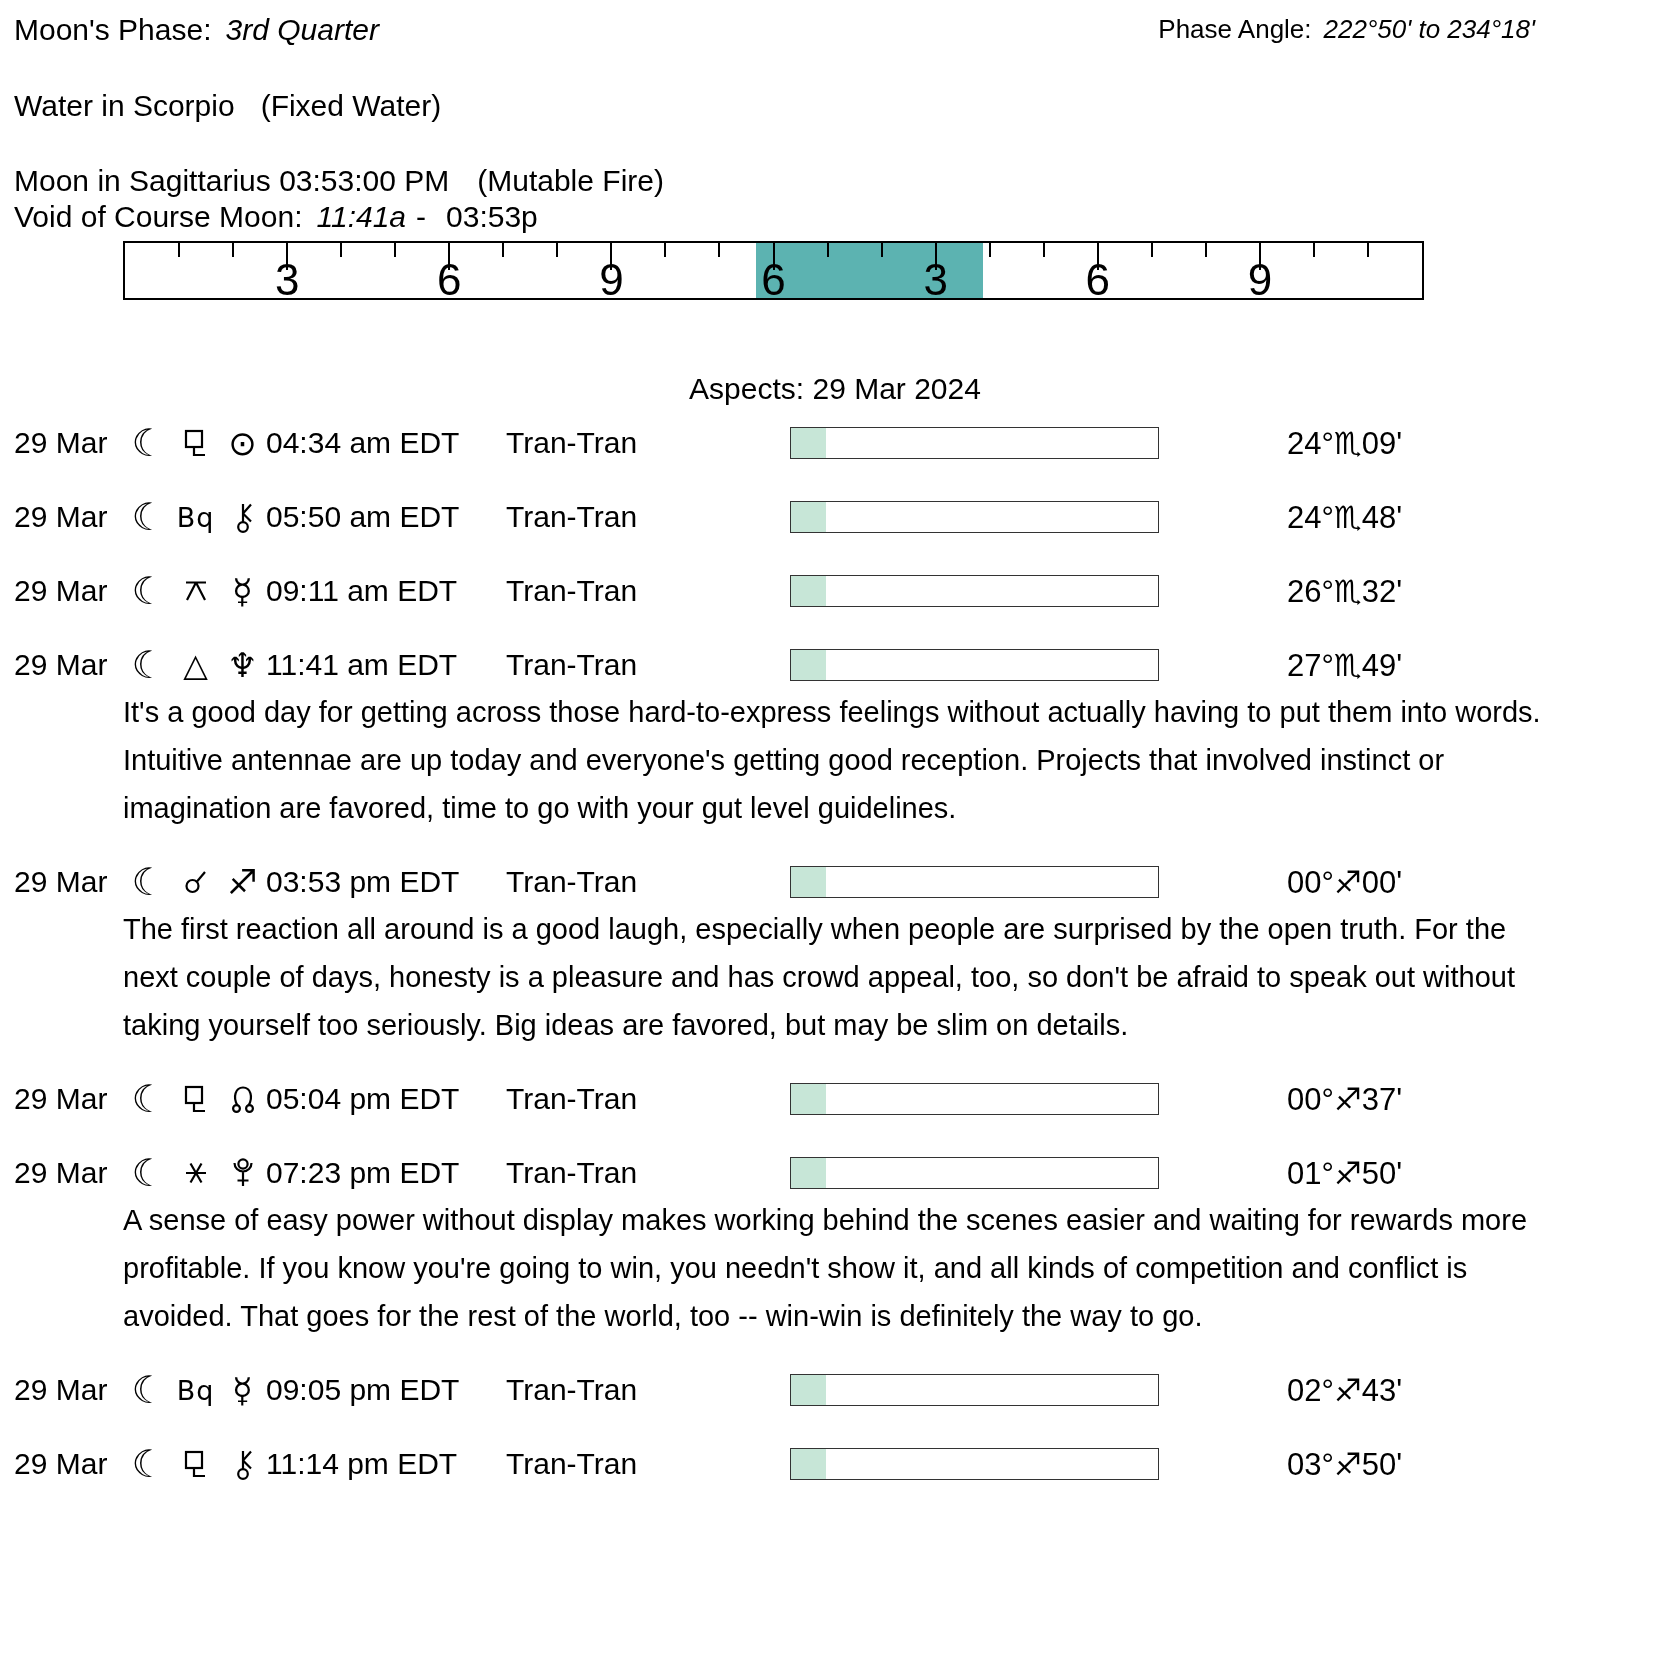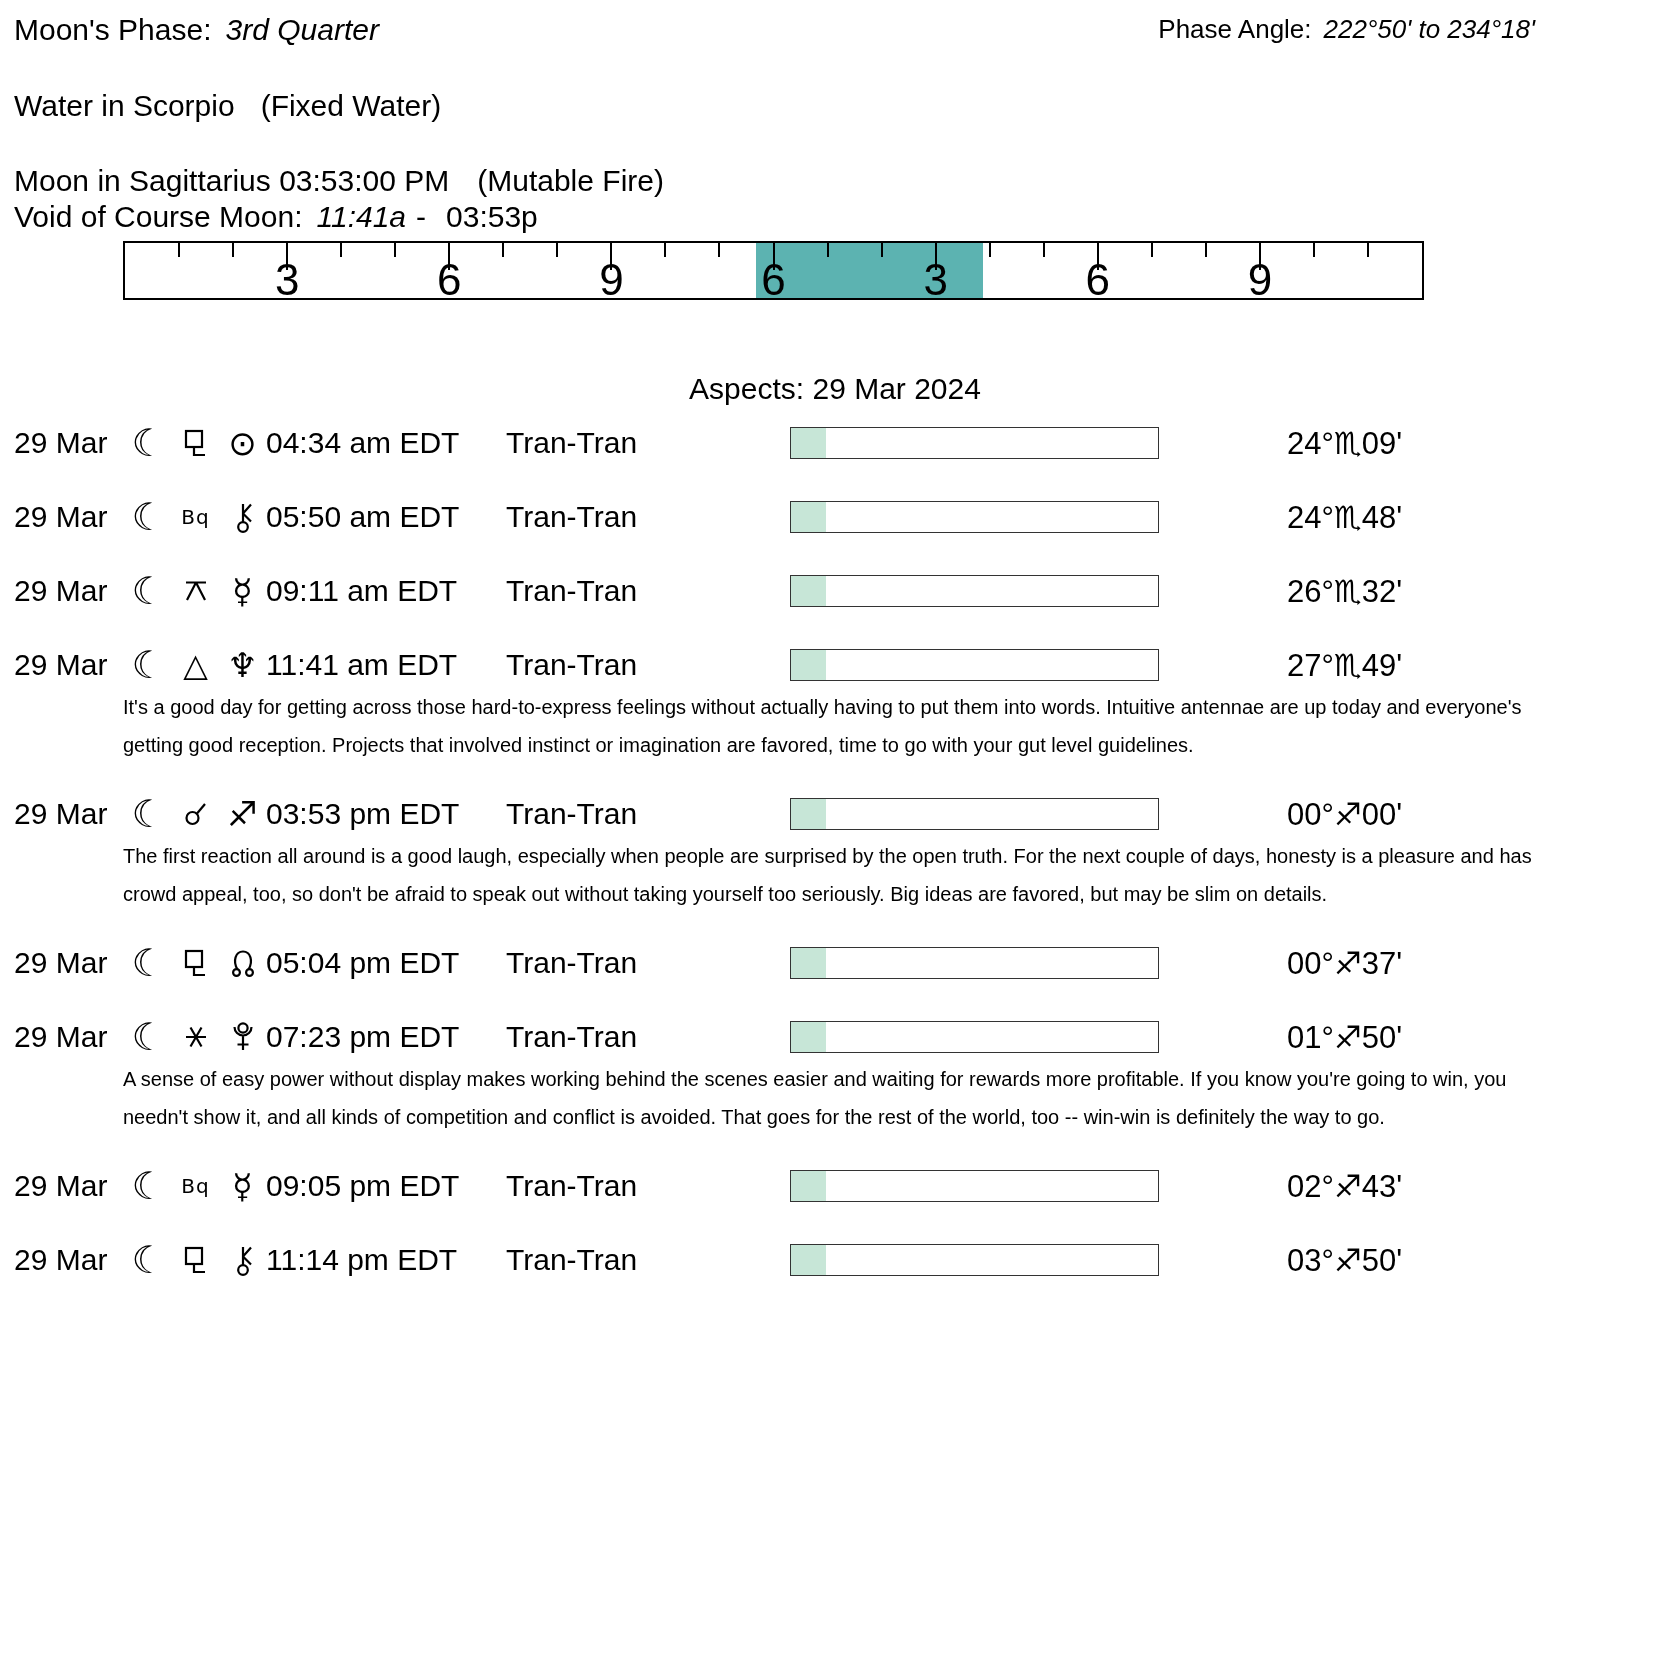--- a/index.html
+++ b/index.html
@@ -33,24 +33,24 @@
   .c-g{width:47px;flex:none;display:flex;align-items:center;justify-content:center;}
   .c-g:first-of-type{margin-left:0;}
   .g1{margin-left:6px;}
   .c-time{width:240px;flex:none;margin-left:0;}
   .c-type{width:165px;flex:none;}
   .c-bar{width:367px;height:30px;flex:none;margin-left:119px;position:relative;
          border:1.5px solid #333;background:#fff;box-sizing:content-box;}
   .bar-fill{position:absolute;left:0;top:0;bottom:0;}
   .c-deg{margin-left:128px;font-size:31px;white-space:nowrap;}
   .tg{font-family:"DejaVu Sans",sans-serif;line-height:1;}
-  .bq{font-size:20px;letter-spacing:1px;}
+  .bq{font-size:27px;letter-spacing:1px;}
   .c-g svg{display:block;}
 
-  .note{margin:-30px 4px 29px 123px;width:1420px;font-size:20px;line-height:38px;}
+  .note{margin:-30px 4px 29px 123px;width:1420px;font-size:29px;line-height:48px;}
 </style>
 </head>
 <body>
 
 <div class="phase-angle">
   <span>Phase Angle:</span><span class="hval">222°50' to 234°18'</span>
 </div>
 
 <div class="hline hline1">
   <span>Moon's Phase:</span><span class="hval">3rd Quarter</span>

